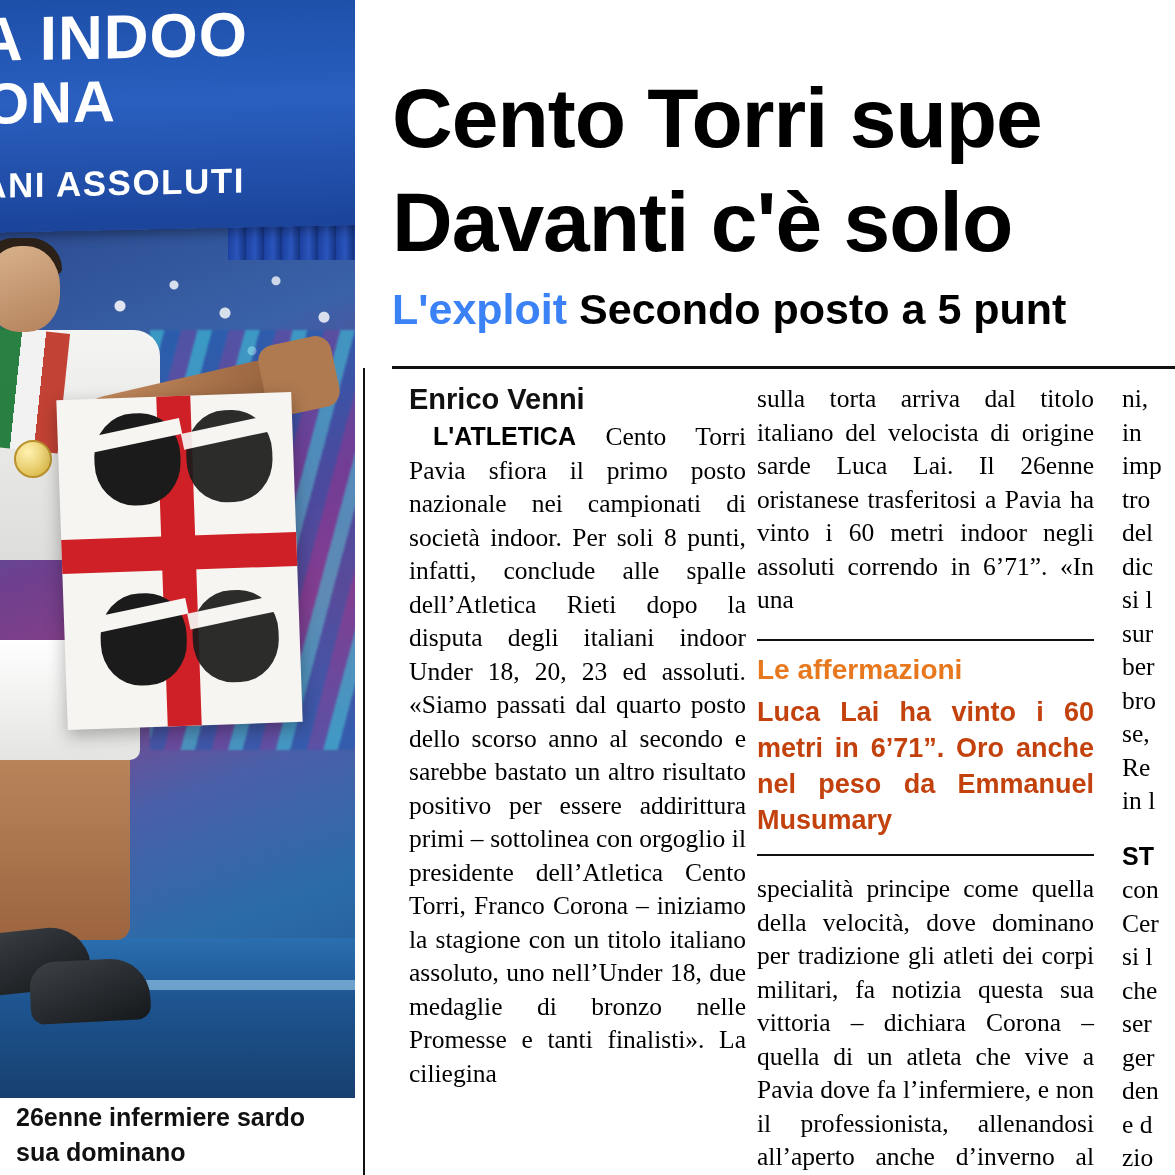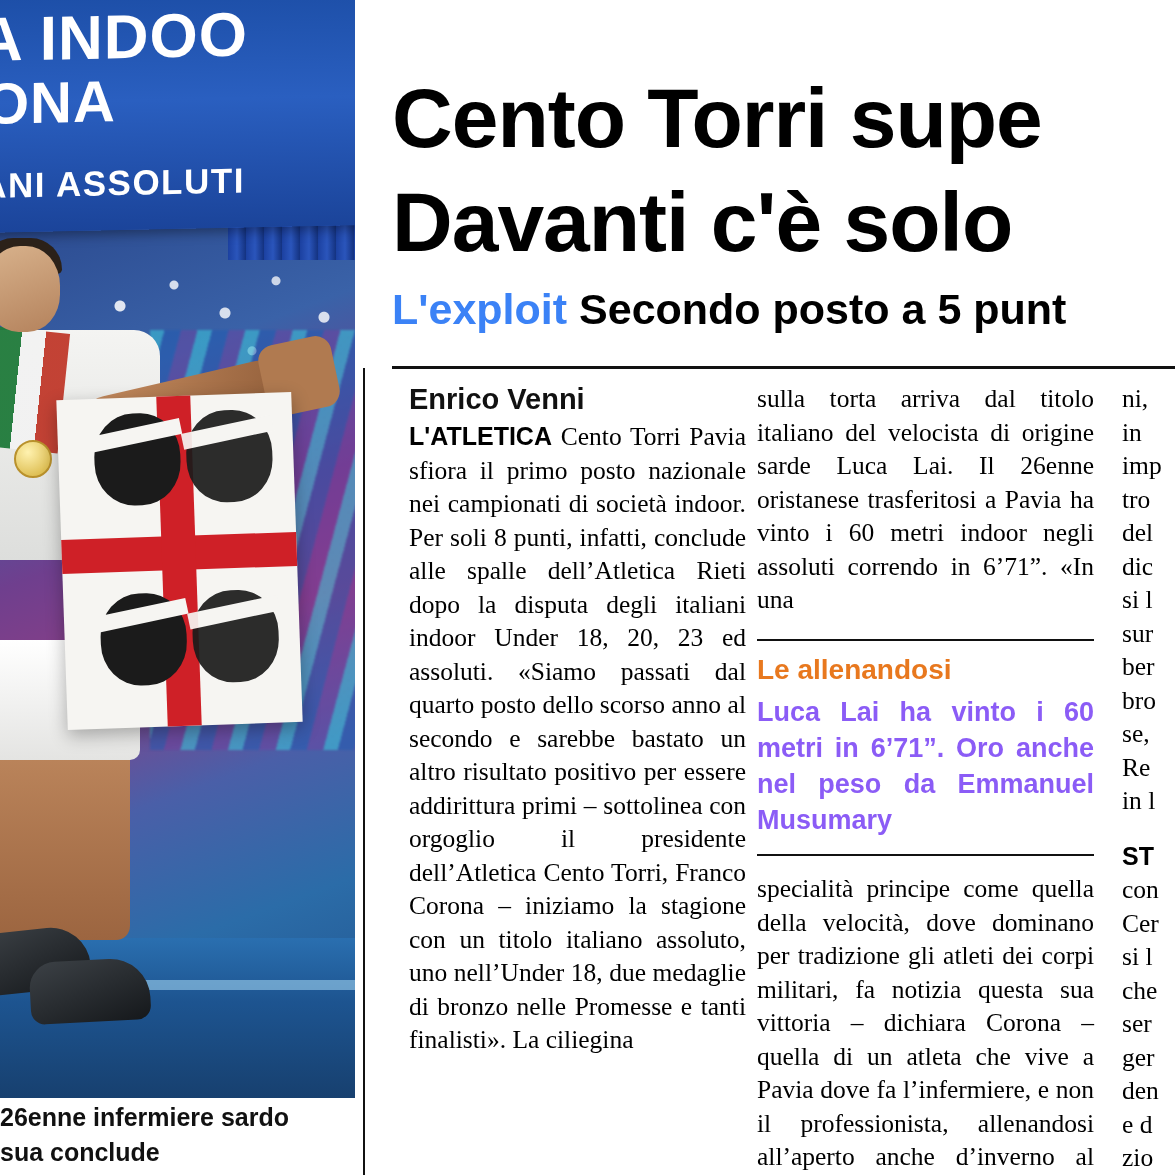--- a/index.html
+++ b/index.html
@@ -137,21 +137,21 @@
     background:linear-gradient(180deg,#ffffff,#e4e4e2);border-radius:10px;
   }
   .shoe{
     position:absolute;width:120px;height:62px;border-radius:26px 40px 14px 14px;
     background:linear-gradient(160deg,#3c4146,#15181b);
   }
   .shoe.s1{left:-30px;top:930px;transform:rotate(-6deg);}
   .shoe.s2{left:30px;top:960px;transform:rotate(-3deg);}
 
   .photo-caption{
-    position:absolute;left:0;top:1100px;width:352px;height:72px;
+    position:absolute;left:16px;top:1100px;width:352px;height:72px;
     font-family:"Liberation Sans", sans-serif;
     font-weight:bold;font-size:25px;line-height:35px;color:#111;
     white-space:nowrap;overflow:hidden;
   }
   .photo-caption .cap-line{display:block;}
 
   .vrule{
     position:absolute;left:363px;top:368px;width:2px;height:807px;background:#111;
   }
 
@@ -189,30 +189,30 @@
     font-weight:bold;font-size:29px;line-height:34px;color:#111;margin-bottom:4px;
   }
   .byplace{
     font-family:"Liberation Sans", sans-serif;
     font-weight:bold;font-size:24px;color:#111;margin-bottom:22px;
   }
   .bullet{
     display:inline-block;width:14px;height:14px;background:#E8781E;margin-right:8px;
     vertical-align:1px;
   }
-  .lede{font-family:"Liberation Sans", sans-serif;font-weight:bold;font-size:25px;}
+  .lede{font-family:"Liberation Sans", sans-serif;font-weight:bold;font-size:25px;margin-left:24px;}
 
   .box-rule-top{width:337px;height:2px;background:#111;margin:22px 0 12px 0;}
   .box-title{
     font-family:"Liberation Sans", sans-serif;font-weight:bold;
     font-size:28px;color:#E8781E;margin-bottom:8px;
   }
   .box-text{
     font-family:"Liberation Sans", sans-serif;font-weight:bold;
-    font-size:27px;line-height:36px;color:#8b5cf6;
+    font-size:27px;line-height:36px;color:#c2410c;
   }
   .box-rule-bot{width:337px;height:2px;background:#111;margin:16px 0 16px 0;}
 
   .c3line{white-space:nowrap;}
   .c3bold{font-family:"Liberation Sans", sans-serif;font-weight:bold;font-size:25px;}
 </style>
 </head>
 <body>
 
 <div class="photo">
@@ -255,21 +255,21 @@
         <div class="band"></div>
       </div>
   </div>
 
   <div class="shoe s1"></div>
   <div class="shoe s2"></div>
 </div>
 
 <div class="photo-caption">
   <span class="cap-line">26enne infermiere sardo</span>
-  <span class="cap-line">sua conclude</span>
+  <span class="cap-line">sua dominano</span>
 </div>
 
 <div class="vrule"></div>
 
 <div class="head-wrap">
   <h1 class="headline">
     <span class="l1">Cento Torri supe</span>
     <span class="l2">Davanti c'è solo</span>
   </h1>
 </div>
@@ -282,21 +282,21 @@
 <div class="hrule"></div>
 
 <div class="col col1">
   <div class="byline">Enrico Venni</div>
   <p><span class="lede">L'ATLETICA</span><span> Cento Torri Pavia sfiora il primo posto nazionale nei campionati di società indoor. Per soli 8 punti, infatti, conclude alle spalle dell’Atletica Rieti dopo la disputa degli italiani indoor Under 18, 20, 23 ed assoluti. «Siamo passati dal quarto posto dello scorso anno al secondo e sarebbe bastato un altro risultato positivo per essere addirittura primi – sottolinea con orgoglio il presidente dell’Atletica Cento Torri, Franco Corona – iniziamo la stagione con un titolo italiano assoluto, uno nell’Under 18, due medaglie di bronzo nelle Promesse e tanti finalisti». La ciliegina</span></p>
 </div>
 
 <div class="col col2">
   <p>sulla torta arriva dal titolo italiano del velocista di origine sarde Luca Lai. Il 26enne oristanese trasferitosi a Pavia ha vinto i 60 metri indoor negli assoluti correndo in 6’71”. «In una</p>
   <div class="box-rule-top"></div>
-  <div class="box-title">Le allenandosi</div>
+  <div class="box-title">Le affermazioni</div>
   <div class="box-text">Luca Lai ha vinto i 60 metri in 6’71”. Oro anche nel peso da Emmanuel Musumary</div>
   <div class="box-rule-bot"></div>
   <p>specialità principe come quella della velocità, dove dominano per tradizione gli atleti dei corpi militari, fa notizia questa sua vittoria – dichiara Corona – quella di un atleta che vive a Pavia dove fa l’infermiere, e non il professionista, allenandosi all’aperto anche d’inverno al campo Co-</p>
 </div>
 
 <div class="col col3">
   <div class="c3line">ni,</div>
   <div class="c3line">in</div>
   <div class="c3line">imp</div>
   <div class="c3line">tro</div>

